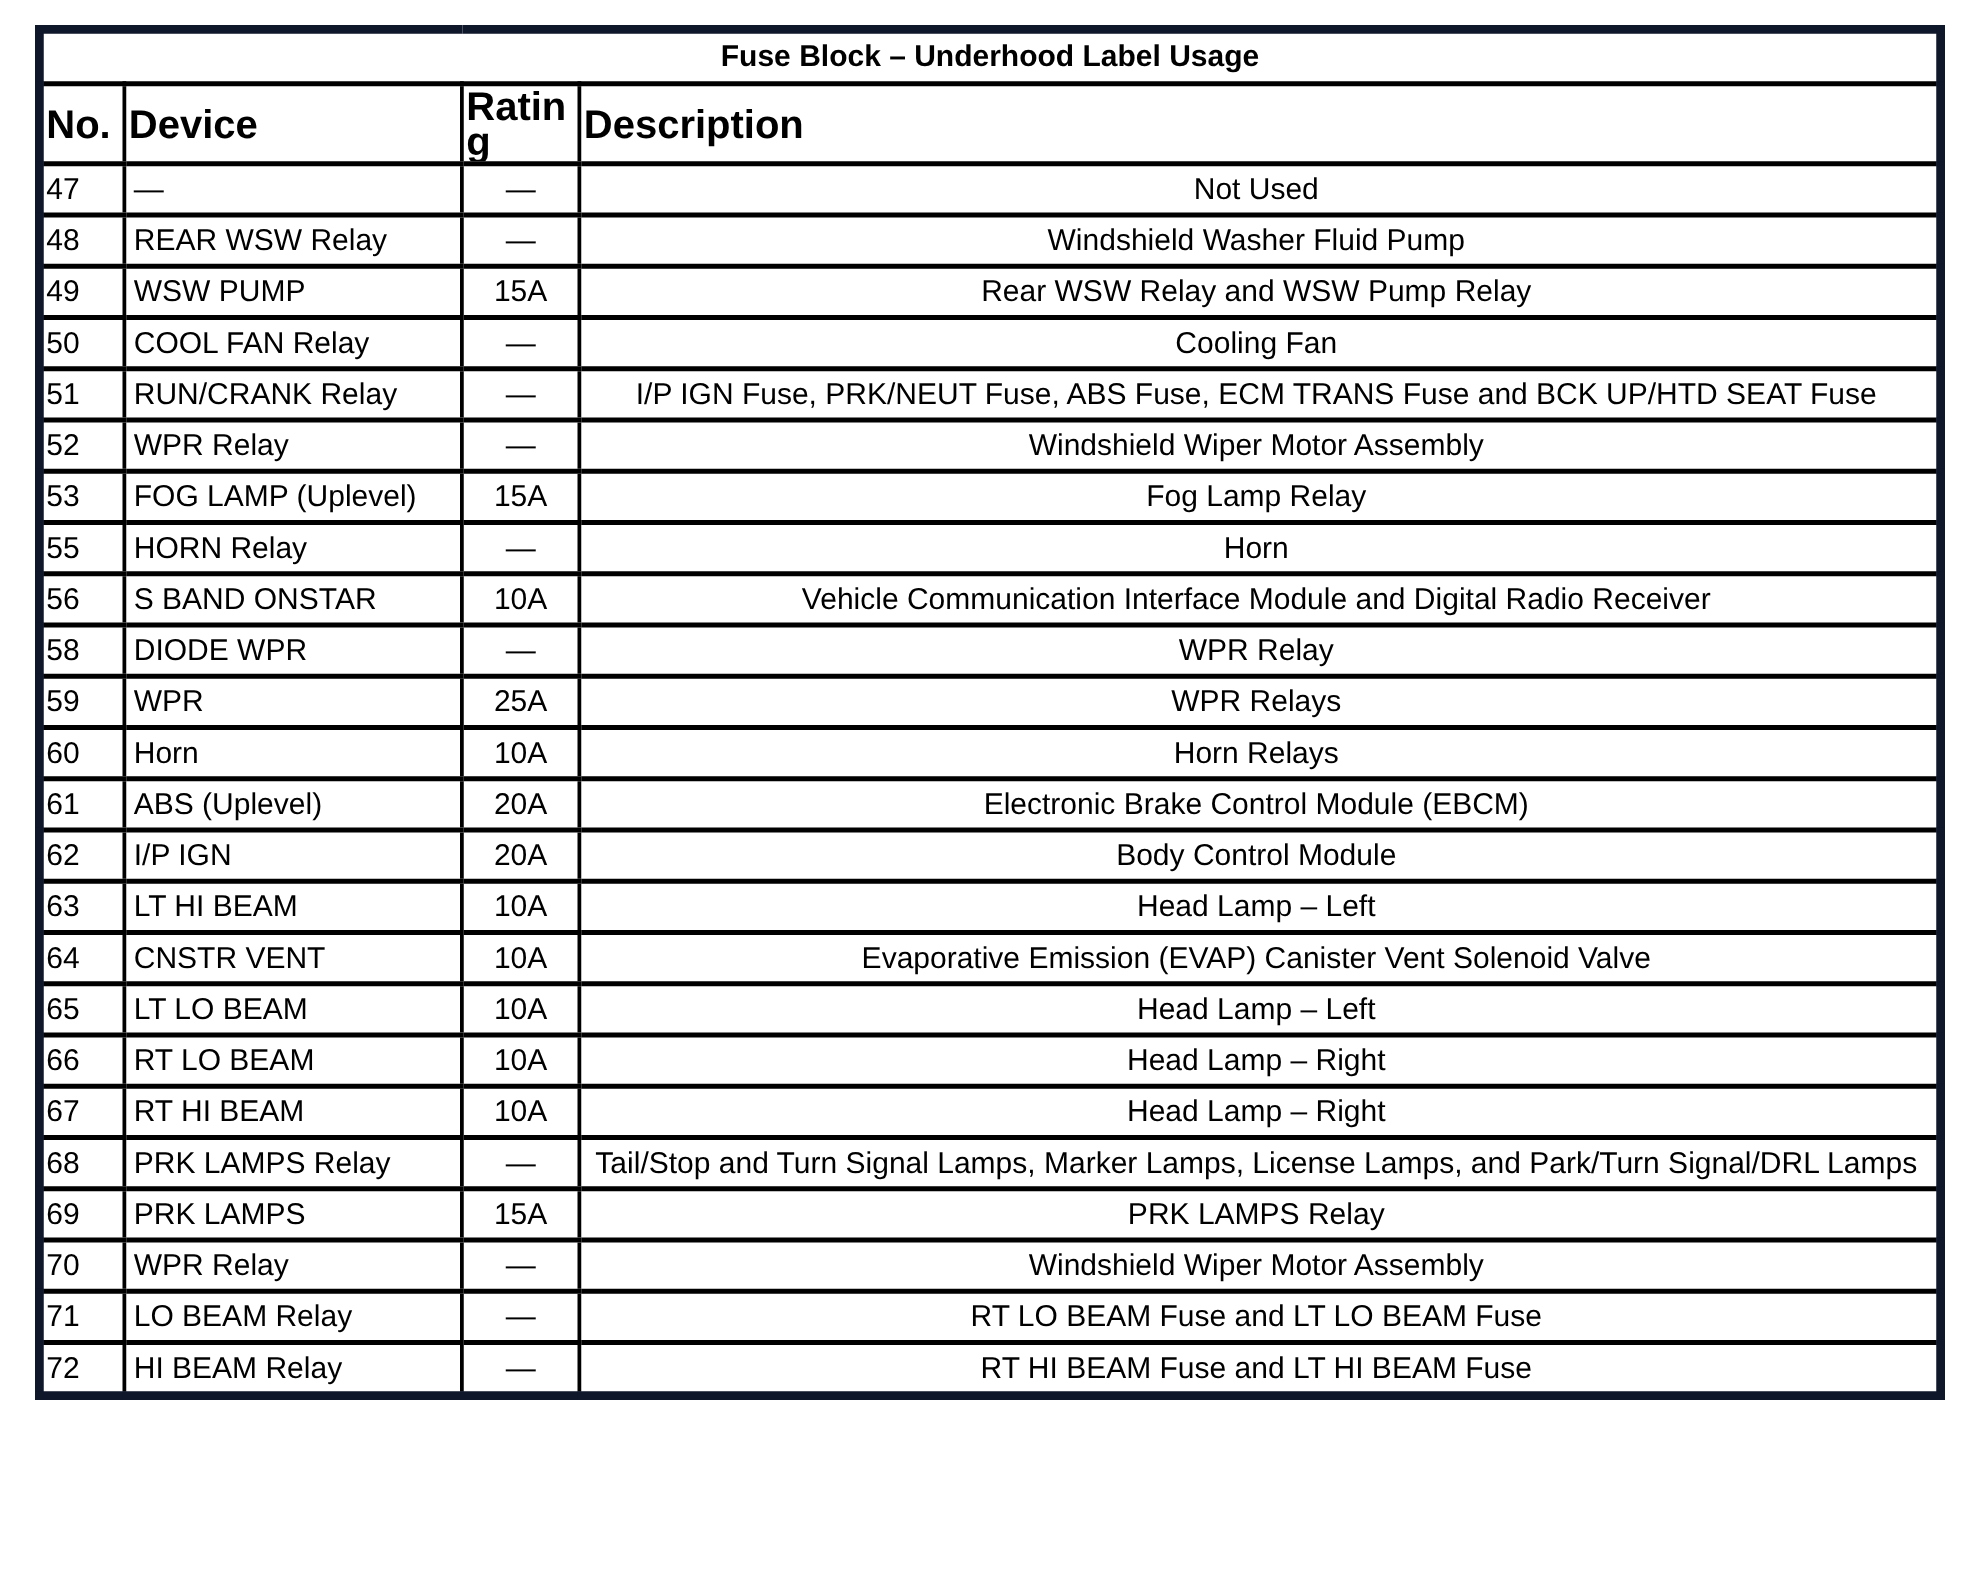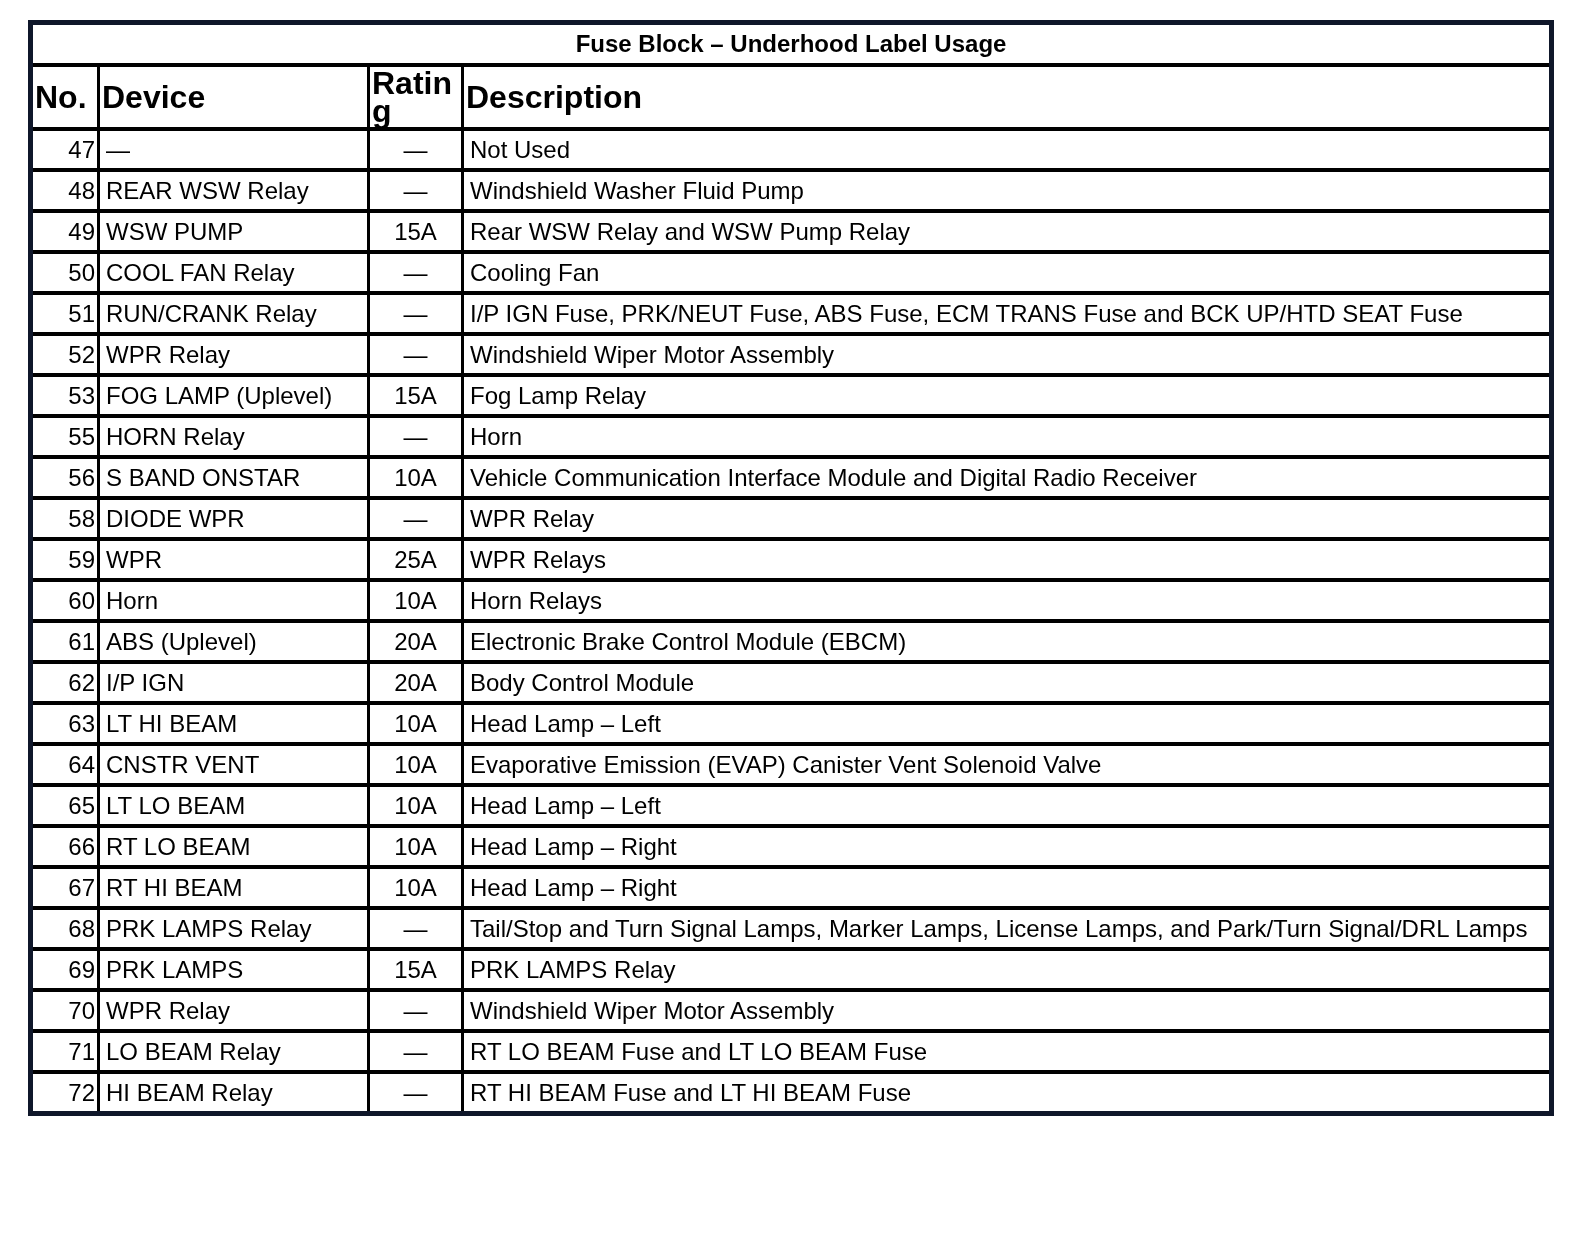--- a/index.html
+++ b/index.html
@@ -16,21 +16,21 @@
     color: #000000;
   }
   table.fuse-table {
     position: absolute;
     left: 28px;
     top: 20px;
     width: 1521px;
     border-collapse: collapse;
     table-layout: fixed;
     background: #ffffff;
-    border: 5px solid #0f172a;
+    border: 7px solid #0f172a;
     font-size: 24px;
     line-height: 28px;
   }
   th, td {
     border: 3px solid #000000;
     border-top-width: 4px;
     border-bottom-width: 4px;
     vertical-align: middle;
     overflow: hidden;
     word-wrap: break-word;
@@ -48,32 +48,32 @@
     text-align: left;
     font-size: 32px;
     padding: 2px 2px;
   }
   td {
     height: 33px;
     padding: 2px 6px;
     font-weight: normal;
   }
   td.cell-no {
-    text-align: right;
+    text-align: left;
     padding: 2px 2px;
   }
   td.cell-device {
     text-align: left;
   }
   td.cell-rating {
     text-align: center;
     padding: 2px 2px;
   }
   td.cell-description {
-    text-align: left;
+    text-align: center;
     padding-right: 10px;
   }
 </style>
 </head>
 <body>
 
 <div class="page">
   <table class="fuse-table">
     <colgroup>
       <col style="width:68px">

